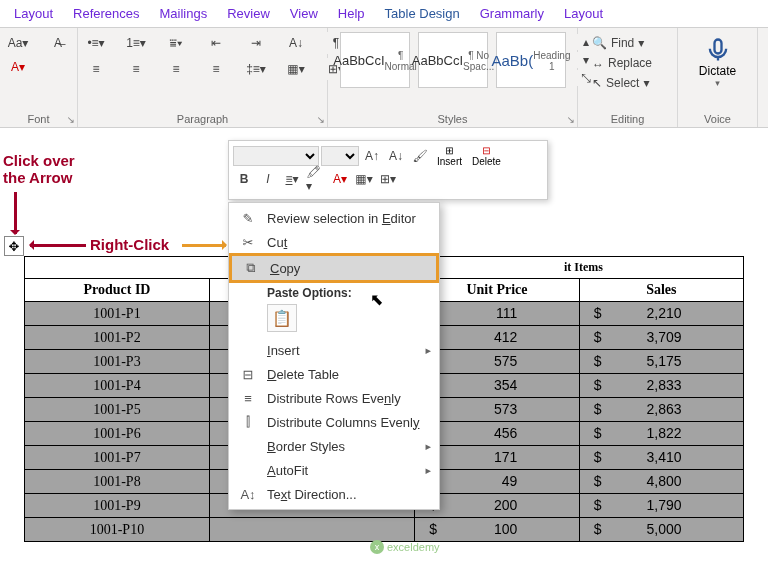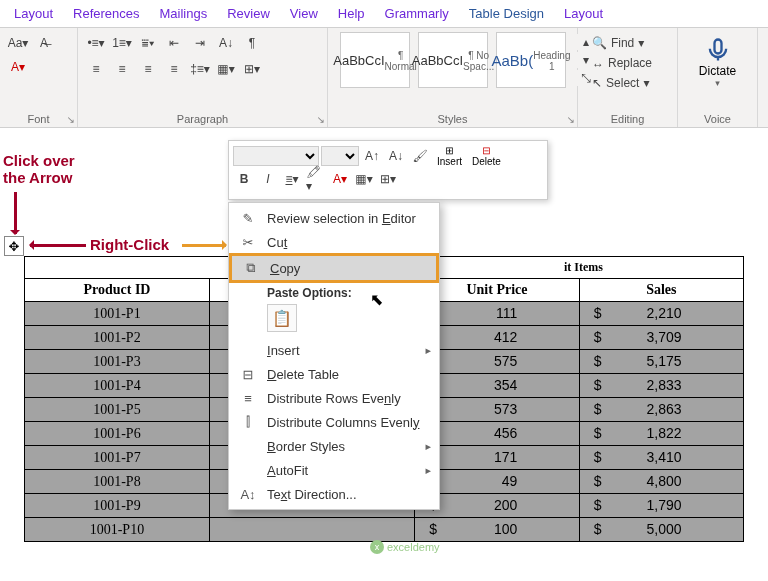--- a/index.html
+++ b/index.html
@@ -9,21 +9,21 @@
 .tabs .tab { padding: 4px 10px; font-size: 13px; color: #6d28d9; cursor: pointer; }
 .tabs .tab.active { color: #2b579a; }
 .tabs .spacer { flex: 1; }
 
 .ribbon { display: flex; background: #f3f2f1; height: 100px; border-bottom: 1px solid #d0d0d0; }
 .group { border-right: 1px solid #d8d8d8; padding: 4px 6px 2px; display: flex; flex-direction: column; justify-content: space-between; position: relative; }
 .group-label { font-size: 11px; color: #666; text-align: center; padding-top: 2px; }
 .group-body { display: flex; gap: 4px; align-items: flex-start; }
 .btn-sm { width: 24px; height: 22px; background: #f3f2f1; display: inline-flex; align-items: center; justify-content: center; font-size: 12px; color: #444; border: 1px solid transparent; }
 .btn-col { display: flex; flex-direction: column; gap: 2px; }
-.btn-row { display: flex; gap: 2px; }
+.btn-row { display: flex; gap: 16px; }
 
 .styles-box { display: flex; align-items: center; gap: 8px; padding: 0 6px; }
 .style-item { width: 70px; height: 56px; border: 1px solid #ccc; background: #fff; display: flex; flex-direction: row; align-items: center; justify-content: center; }
 .style-item .preview { font-size: 13px; color: #333; }
 .style-item .name { font-size: 10px; color: #666; margin-top: 2px; text-align: center; }
 .style-arrow { width: 16px; display: flex; flex-direction: column; gap: 2px; }
 
 .editing-col { display: flex; flex-direction: column; gap: 2px; padding: 2px 4px; }
 .editing-item { display: flex; align-items: center; gap: 4px; font-size: 12px; color: #444; padding: 2px 4px; }
 
@@ -78,22 +78,22 @@
 </head>
 <body>
 
 <div class="tabs">
   <div class="tab">Layout</div>
   <div class="tab">References</div>
   <div class="tab">Mailings</div>
   <div class="tab">Review</div>
   <div class="tab">View</div>
   <div class="tab">Help</div>
+  <div class="tab active">Table Design</div>
   <div class="tab">Grammarly</div>
-  <div class="tab active">Table Design</div>
   <div class="tab">Layout</div>
   <div class="spacer"></div>
 </div>
 
 <div class="ribbon">
   <div class="group" style="width:78px">
     <div class="group-body">
       <div class="btn-col">
         <div class="btn-row">
           <div class="btn-sm">Aa▾</div>

